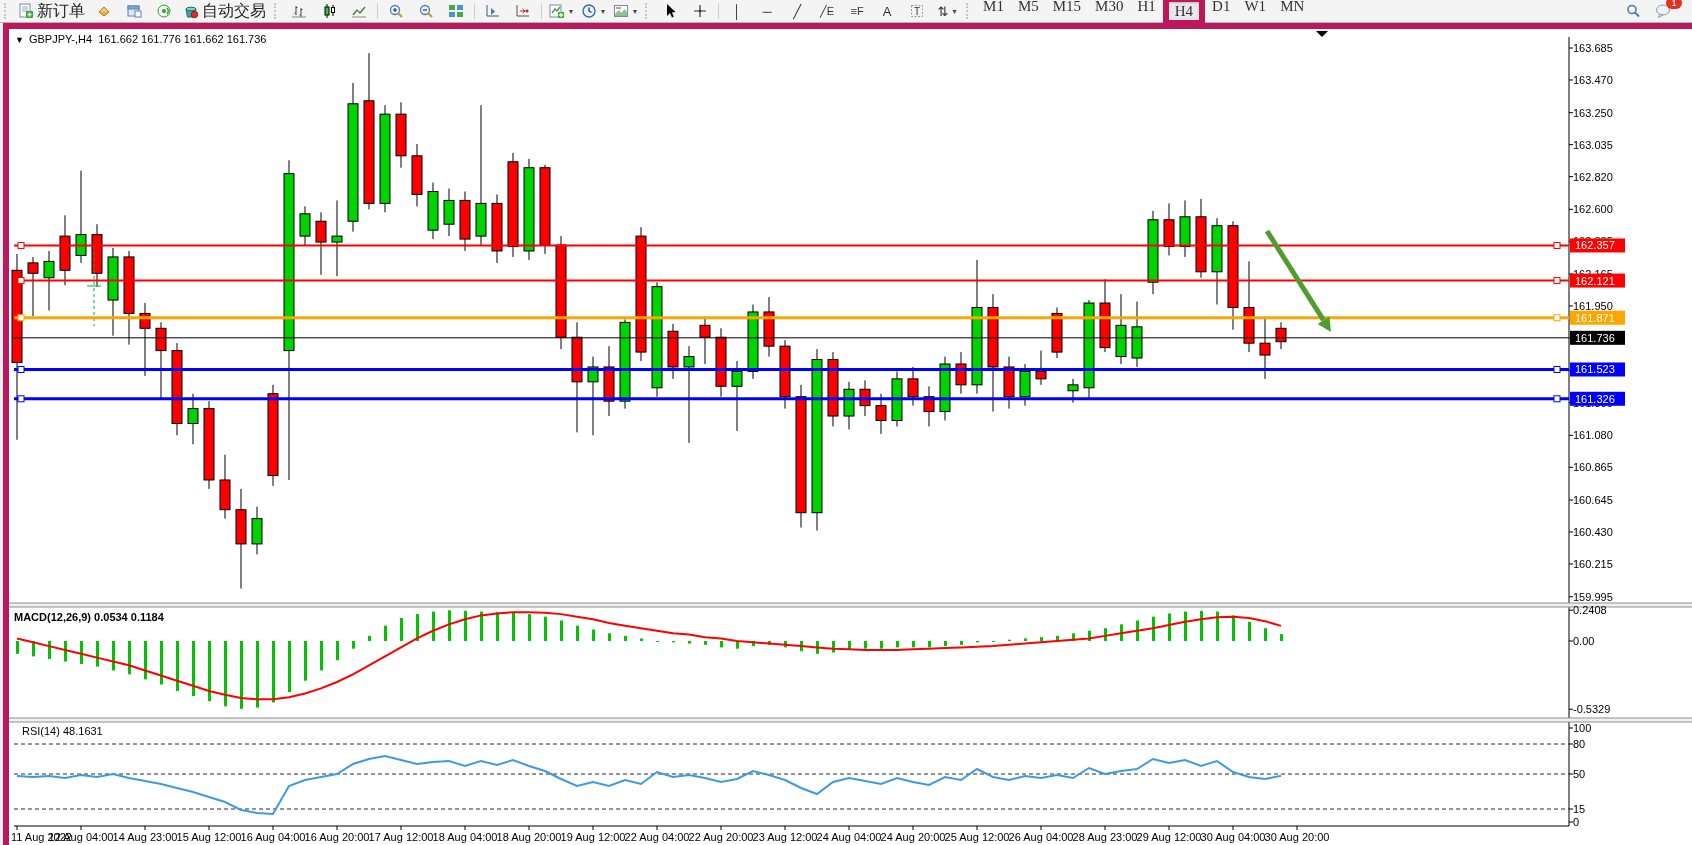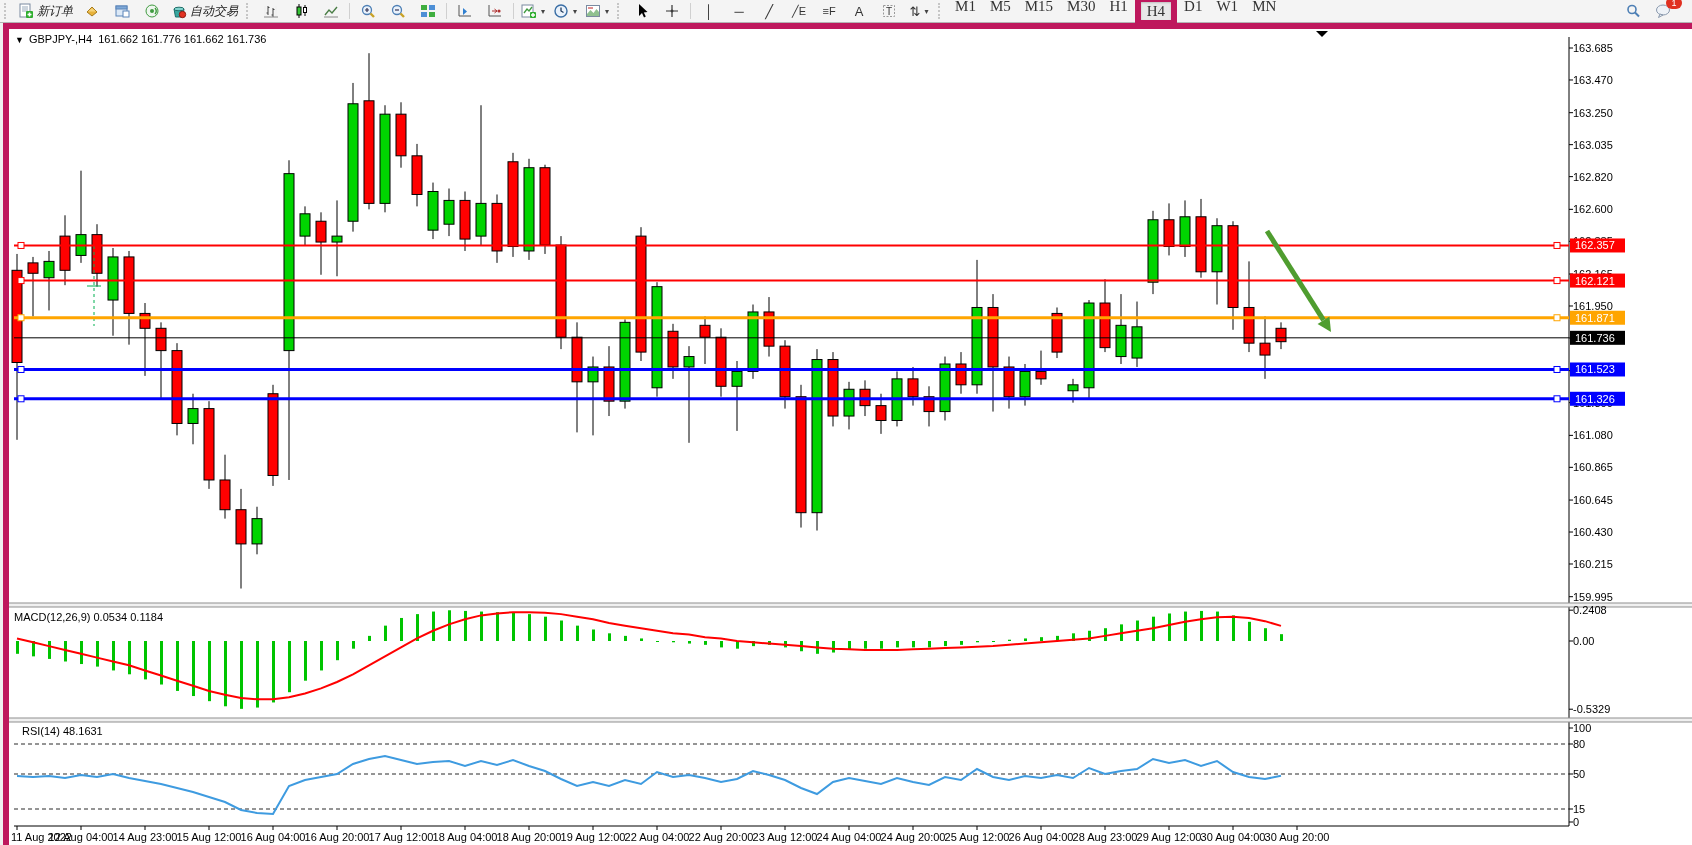--- a/index.html
+++ b/index.html
@@ -3,37 +3,37 @@
 <meta charset="utf-8">
 <style>
   html,body{margin:0;padding:0;width:1692px;height:845px;overflow:hidden;
     background:#f0f0f0;font-family:"Liberation Sans",sans-serif;}
   #toolbar{position:absolute;left:0;top:0;width:1692px;height:22px;background:#f4f4f4;
     border-bottom:1px solid #b4b4b4;display:flex;align-items:center;font-size:12px;color:#222;z-index:30;}
   .grip{width:5px;height:16px;border-left:2px dotted #c6c6c6;margin:0 3px 0 4px;}
   .sep{width:1px;height:16px;background:#d0d0d0;margin:0 3px;}
   .tb{height:20px;min-width:22px;display:flex;align-items:center;justify-content:center;
     padding:0 3px;border:1px solid transparent;border-radius:2px;cursor:default;gap:3px;}
-  .tb .lbl{font-size:12px;white-space:nowrap;font-style:italic;}
+  .tb .lbl{font-size:16px;white-space:nowrap;}
   .tb svg{display:block;}
   .glyph{font-size:13px;line-height:13px;color:#333;}
   .caret{font-size:8px;color:#444;margin-left:1px;}
   .tf{height:18px;padding:0 6px;font-size:15px;color:#333;display:flex;align-items:center;
     border:1px solid transparent;border-radius:2px;font-family:Liberation Serif, serif;}
   .tf.active{border:6px solid #be185d;background:#e8e8e8;box-shadow:inset 0 1px 2px rgba(0,0,0,.18);}
   #spacer{flex:1;}
   #chat-badge{position:absolute;top:-4px;right:-5px;background:#e03020;color:#fff;border-radius:7px;
     min-width:12px;height:12px;font-size:9px;display:flex;align-items:center;justify-content:center;padding:0 2px;}
   #chartwin{position:absolute;left:3px;top:23px;width:1686px;height:818px;background:#fff;
     border:6px solid #be185d;z-index:1;}
   #cv{position:absolute;left:0;top:0;z-index:2;}
   .ovl{position:absolute;z-index:10;font-size:11px;color:#000;white-space:nowrap;}
   #title-line{left:6px;top:4px;text-align:right;}
   #title-caret{font-size:9px;margin-right:5px;}
-  #macd-line{left:5px;top:582px;}
+  #macd-line{left:5px;top:582px;font-weight:bold;}
   #rsi-line{left:5px;top:696px;padding-left:8px;}
 </style>
 </head>
 <body>
 
 <div id="toolbar">
   <span class="grip"></span>
 
   <span class="tb">
     <span>

